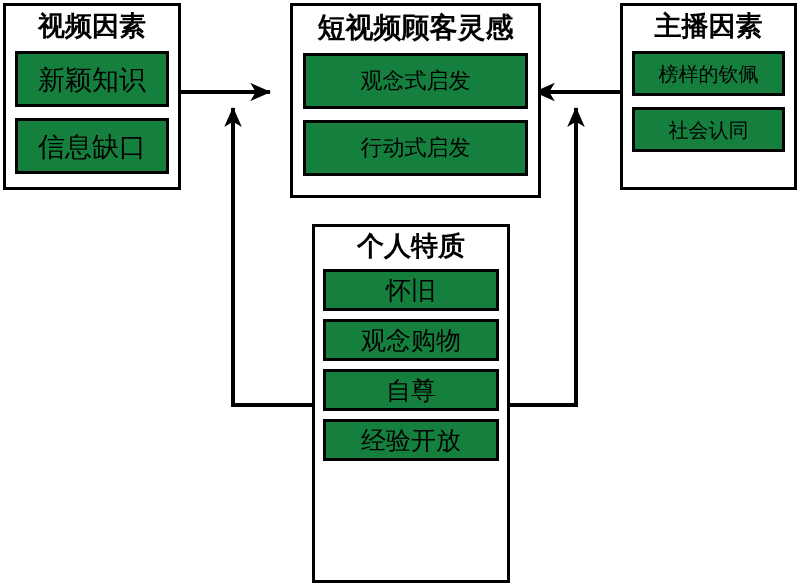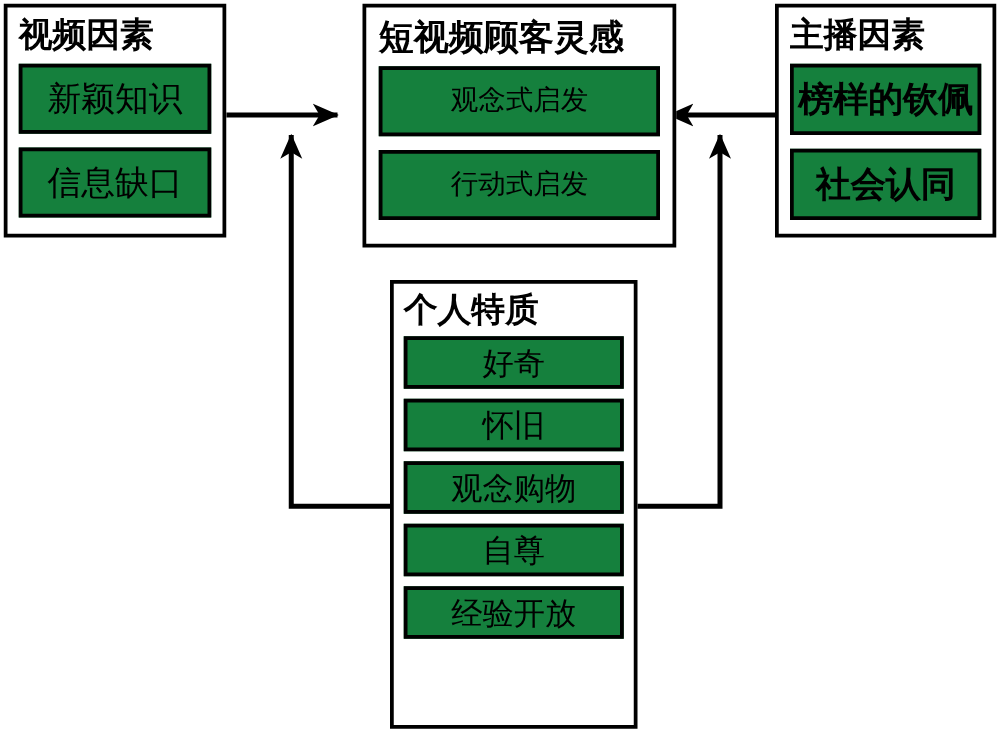--- a/index.html
+++ b/index.html
@@ -23,24 +23,26 @@
   .group-box {
     position: absolute;
     box-sizing: border-box;
     border: 3px solid #000000;
     background: #ffffff;
     display: flex;
     flex-direction: column;
     align-items: stretch;
   }
   .group-title {
+    text-align: center;
     font-weight: bold;
     color: #000000;
     line-height: 1;
     white-space: nowrap;
+    font-family: Liberation Mono, monospace;
   }
   
   .item-box {
     box-sizing: border-box;
     border: 3px solid #000000;
     background: #15803d;
     display: flex;
     align-items: center;
     justify-content: center;
     color: #000000;
@@ -62,21 +64,21 @@
   }
   #inspiration-box .group-title { font-size: 28px; margin: 4px 0 9px 0; }
   #inspiration-box .item-box { height: 56px; font-size: 22px; }
   #inspiration-box .item-box + .item-box { margin-top: 11px; }
 
   #anchor-factors-box {
     left: 620px; top: 3px; width: 177px; height: 187px;
     padding: 6px 9px 9px 9px;
   }
   #anchor-factors-box .group-title { font-size: 27px; margin: 3px 0 9px 0; }
-  #anchor-factors-box .item-box { height: 57px; font-size: 28px; font-weight: bold; }
+  #anchor-factors-box .item-box { height: 45px; font-size: 20px; }
   #anchor-factors-box .item-box + .item-box { margin-top: 11px; }
 
   #personal-traits-box {
     left: 312px; top: 224px; width: 198px; height: 359px;
     padding: 5px 8px 8px 8px;
   }
   #personal-traits-box .group-title { font-size: 27px; margin: 3px 0 7px 0; }
   #personal-traits-box .item-box { height: 42px; font-size: 25px; }
   #personal-traits-box .item-box + .item-box { margin-top: 8px; }
 
@@ -128,20 +130,19 @@
   </div>
 
   <div class="group-box" id="anchor-factors-box">
     <div class="group-title">主播因素</div>
     <div class="item-box">榜样的钦佩</div>
     <div class="item-box">社会认同</div>
   </div>
 
   <div class="group-box" id="personal-traits-box">
     <div class="group-title">个人特质</div>
-    <div class="item-box">好奇</div>
     <div class="item-box">怀旧</div>
     <div class="item-box">观念购物</div>
     <div class="item-box">自尊</div>
     <div class="item-box">经验开放</div>
   </div>
 
 </div>
 
 </body></html>

